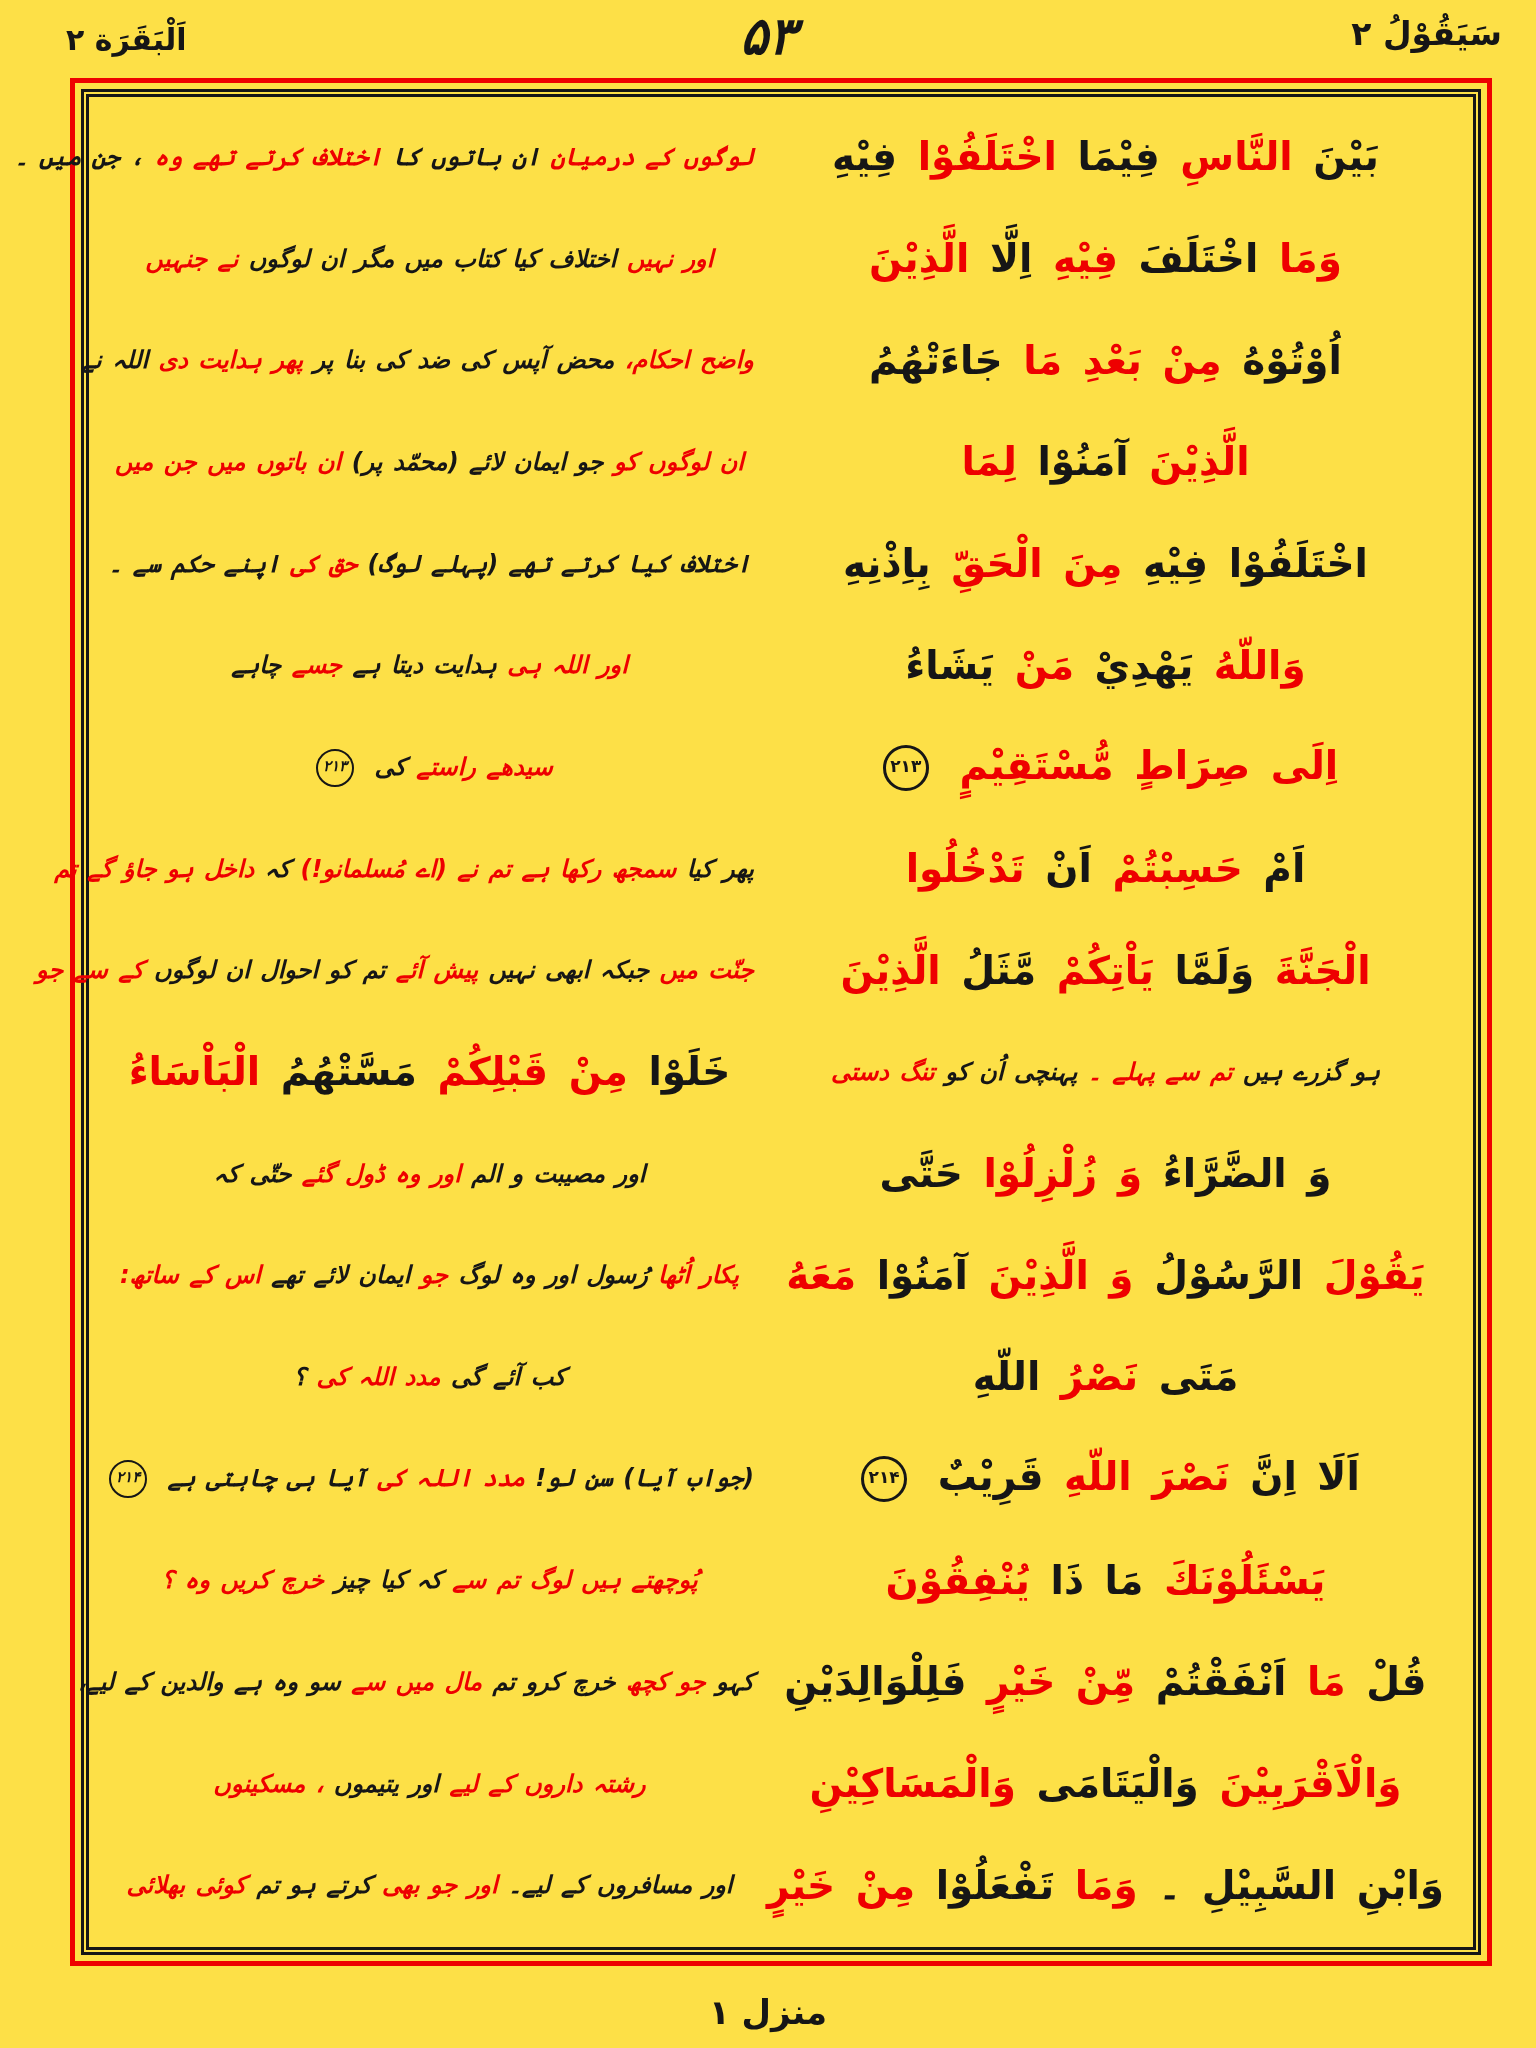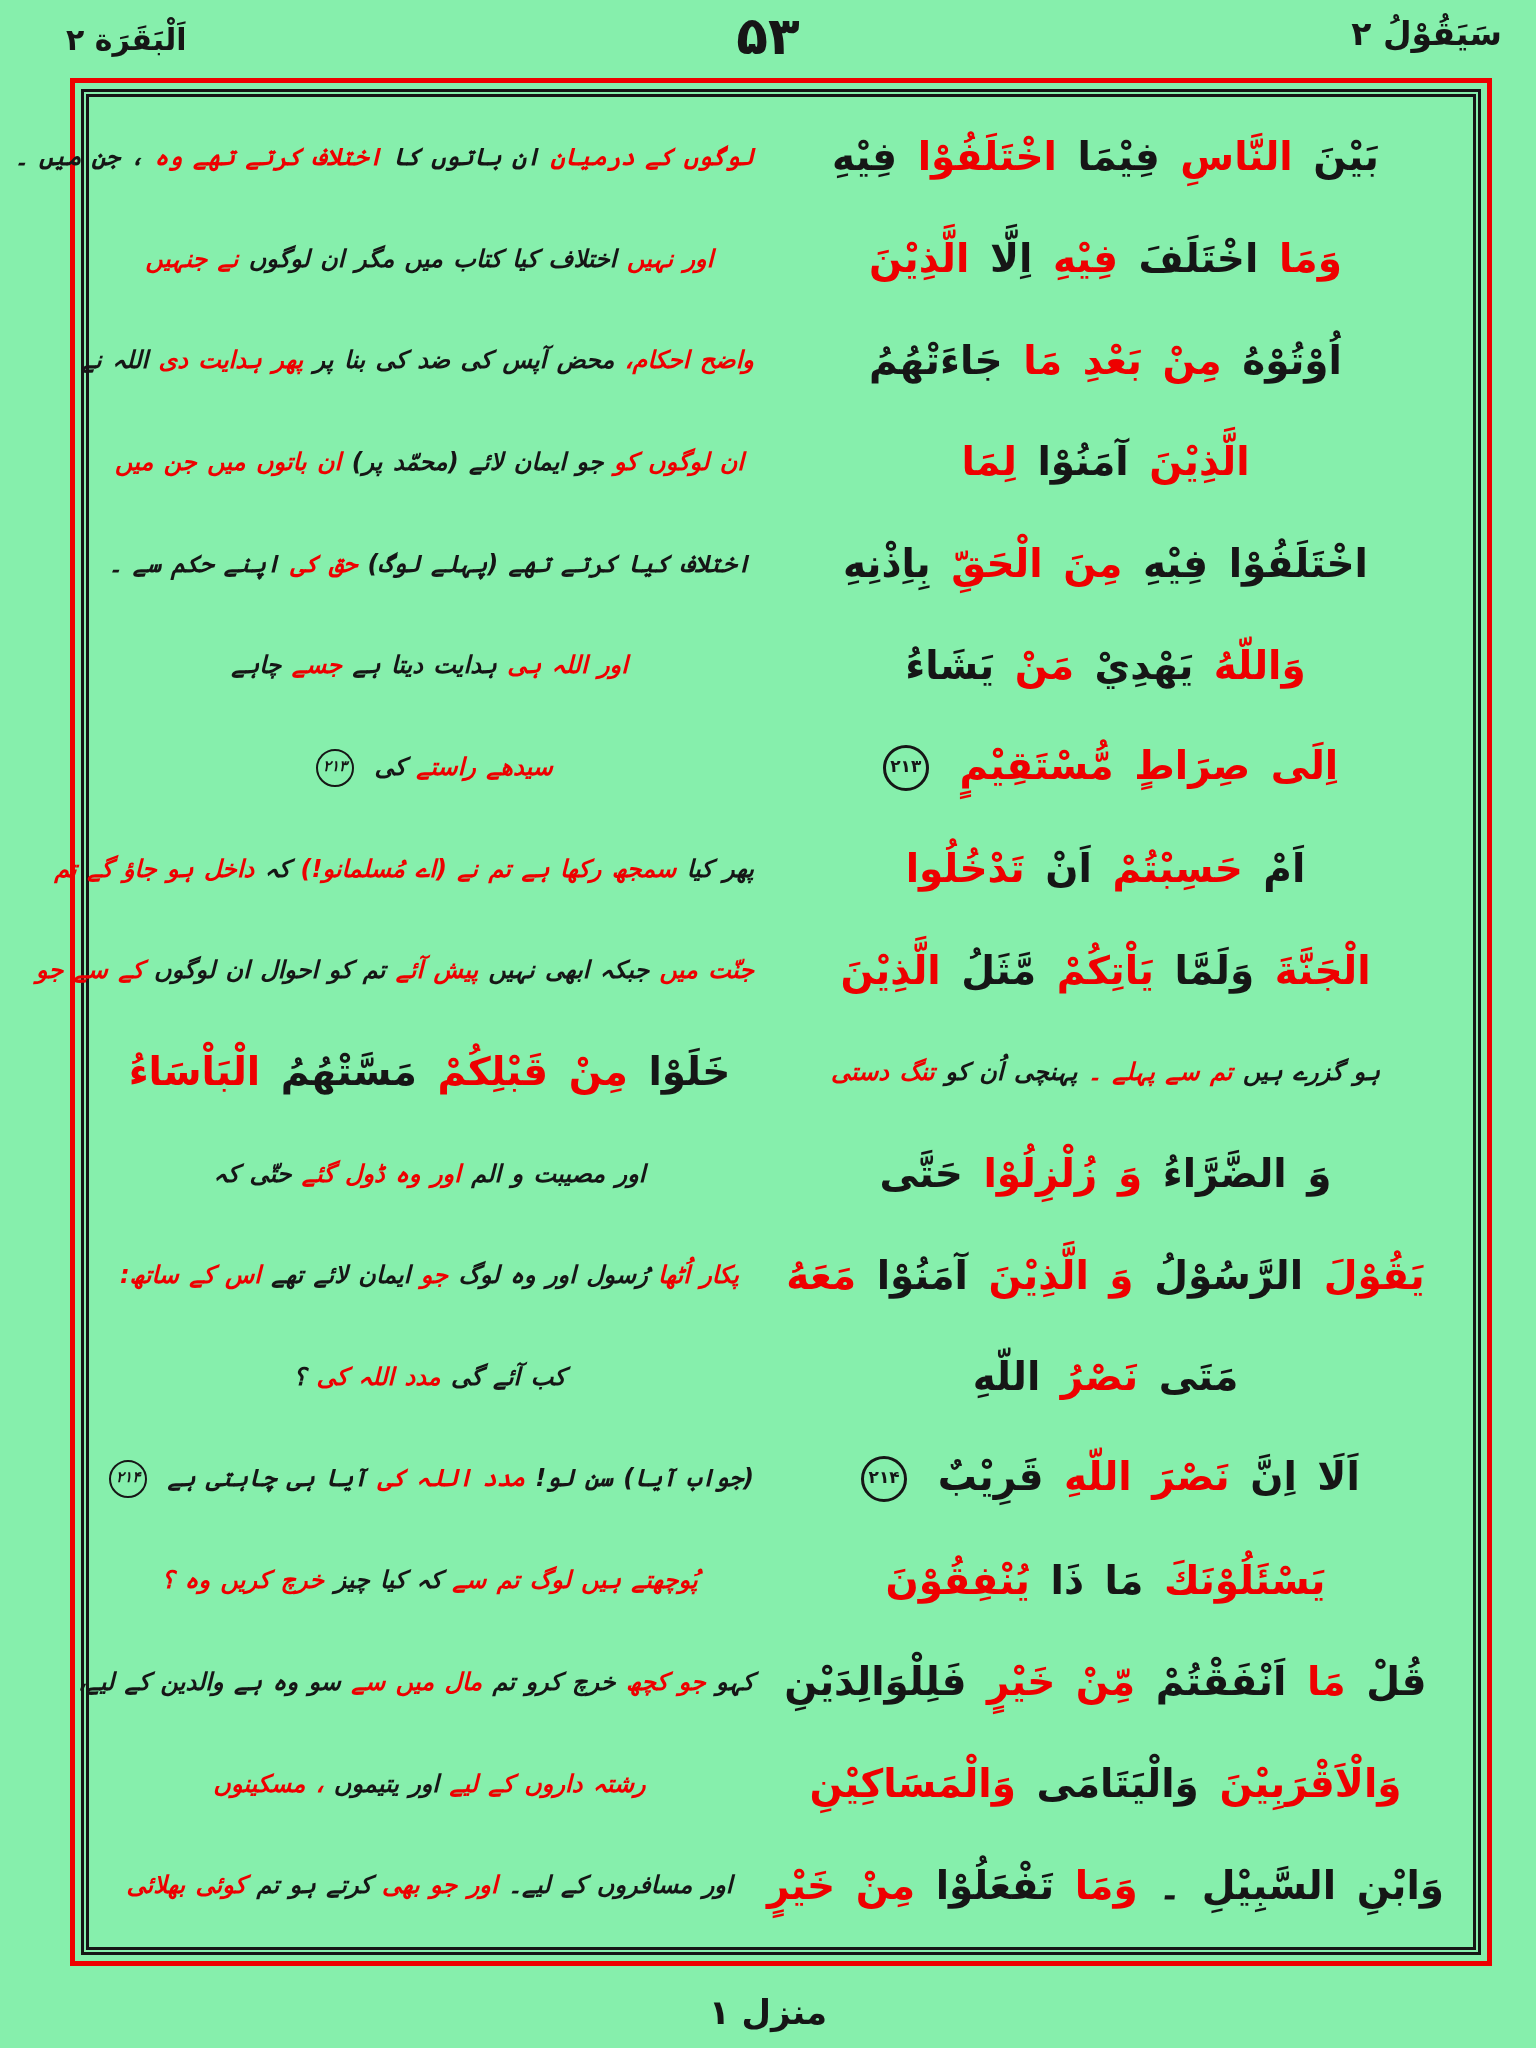--- a/index.html
+++ b/index.html
@@ -1,27 +1,27 @@
 <!DOCTYPE html>
 <html lang="ur" dir="rtl"><head>
 <meta charset="utf-8">
 <style>
   html,body{margin:0;padding:0;background:#ffffff;}
   .page{
     position:relative;
     width:1536px;height:2048px;
-    background:#86efac;
+    background:#fde047;
     font-family:"DejaVu Sans",sans-serif;
     overflow:hidden;
     direction:rtl;
   }
   
   .hdr{position:absolute;color:#161616;white-space:nowrap;}
   .hdr-left{top:22px;left:66px;font-size:30px;font-weight:bold;}
-  .hdr-center{top:6px;left:0;right:0;text-align:center;font-size:52px;font-weight:bold;}
+  .hdr-center{top:6px;left:0;right:0;text-align:center;font-size:52px;font-weight:bold;font-style:italic;}
   .hdr-right{top:14px;right:34px;font-size:33px;font-weight:bold;}
   
   .frame{
     position:absolute;left:70px;top:78px;right:44px;bottom:82px;
     border:5px solid #ee0000;
   }
   .frame-inner{
     position:absolute;inset:6px;
     border:8px double #161616;
   }

